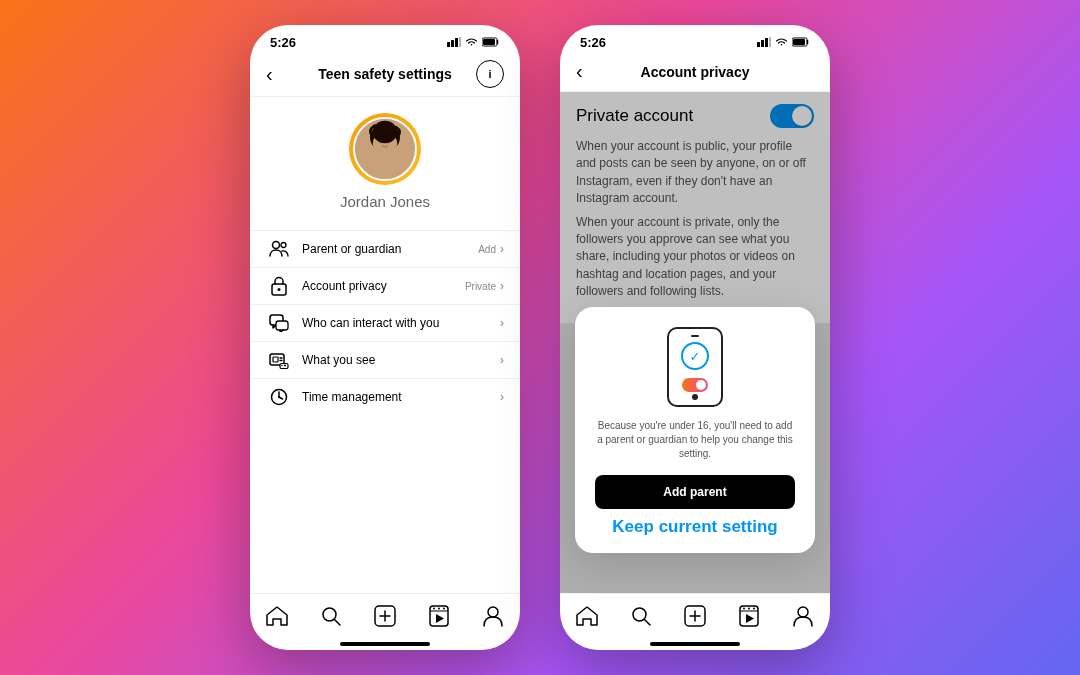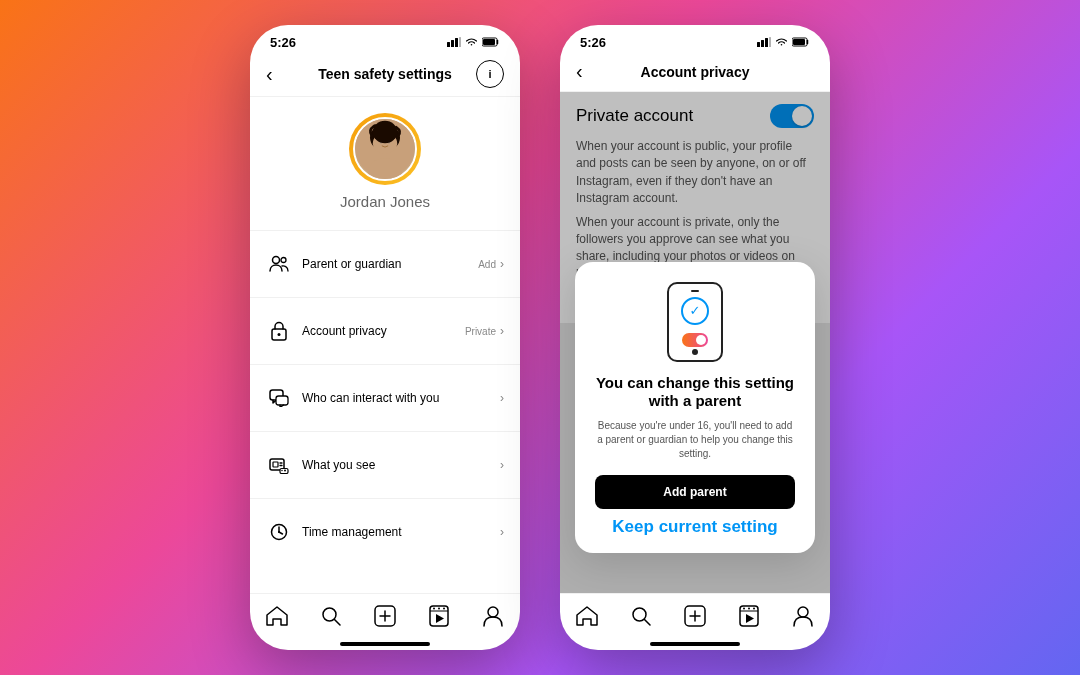--- a/index.html
+++ b/index.html
@@ -127,21 +127,21 @@
     .learn-more {
       color: #0095f6;
       font-size: 10px;
       text-decoration: none;
     }
 
     
     .menu-item {
       display: flex;
       align-items: center;
-      padding: 20px 16px;
+      padding: 5px 16px;
       border-top: 1px solid #f0f0f0;
       cursor: pointer;
     }
     .menu-icon {
       width: 26px;
       height: 26px;
       display: flex;
       align-items: center;
       justify-content: center;
       margin-right: 10px;
@@ -596,21 +596,20 @@
 
         <div class="modal-phone-icon">
           <div style="display:flex; flex-direction:column; align-items:center; gap:4px;">
             <div class="check-icon">✓</div>
             <div class="toggle-mini">
               <div class="toggle-mini-knob"></div>
             </div>
           </div>
         </div>
 
-        <div class="modal-title">You can change this setting with a parent</div>
         <div class="modal-desc">Because you're under 16, you'll need to add a parent or guardian to help you change this setting.</div>
         <button class="btn-add-parent">Add parent</button>
         <button class="btn-keep">Keep current setting</button>
       </div>
     </div>
   </div>
 
   <div class="bottom-nav">
     <div class="bottom-nav-item">
       <svg width="22" height="20" viewBox="0 0 22 20" fill="none">

